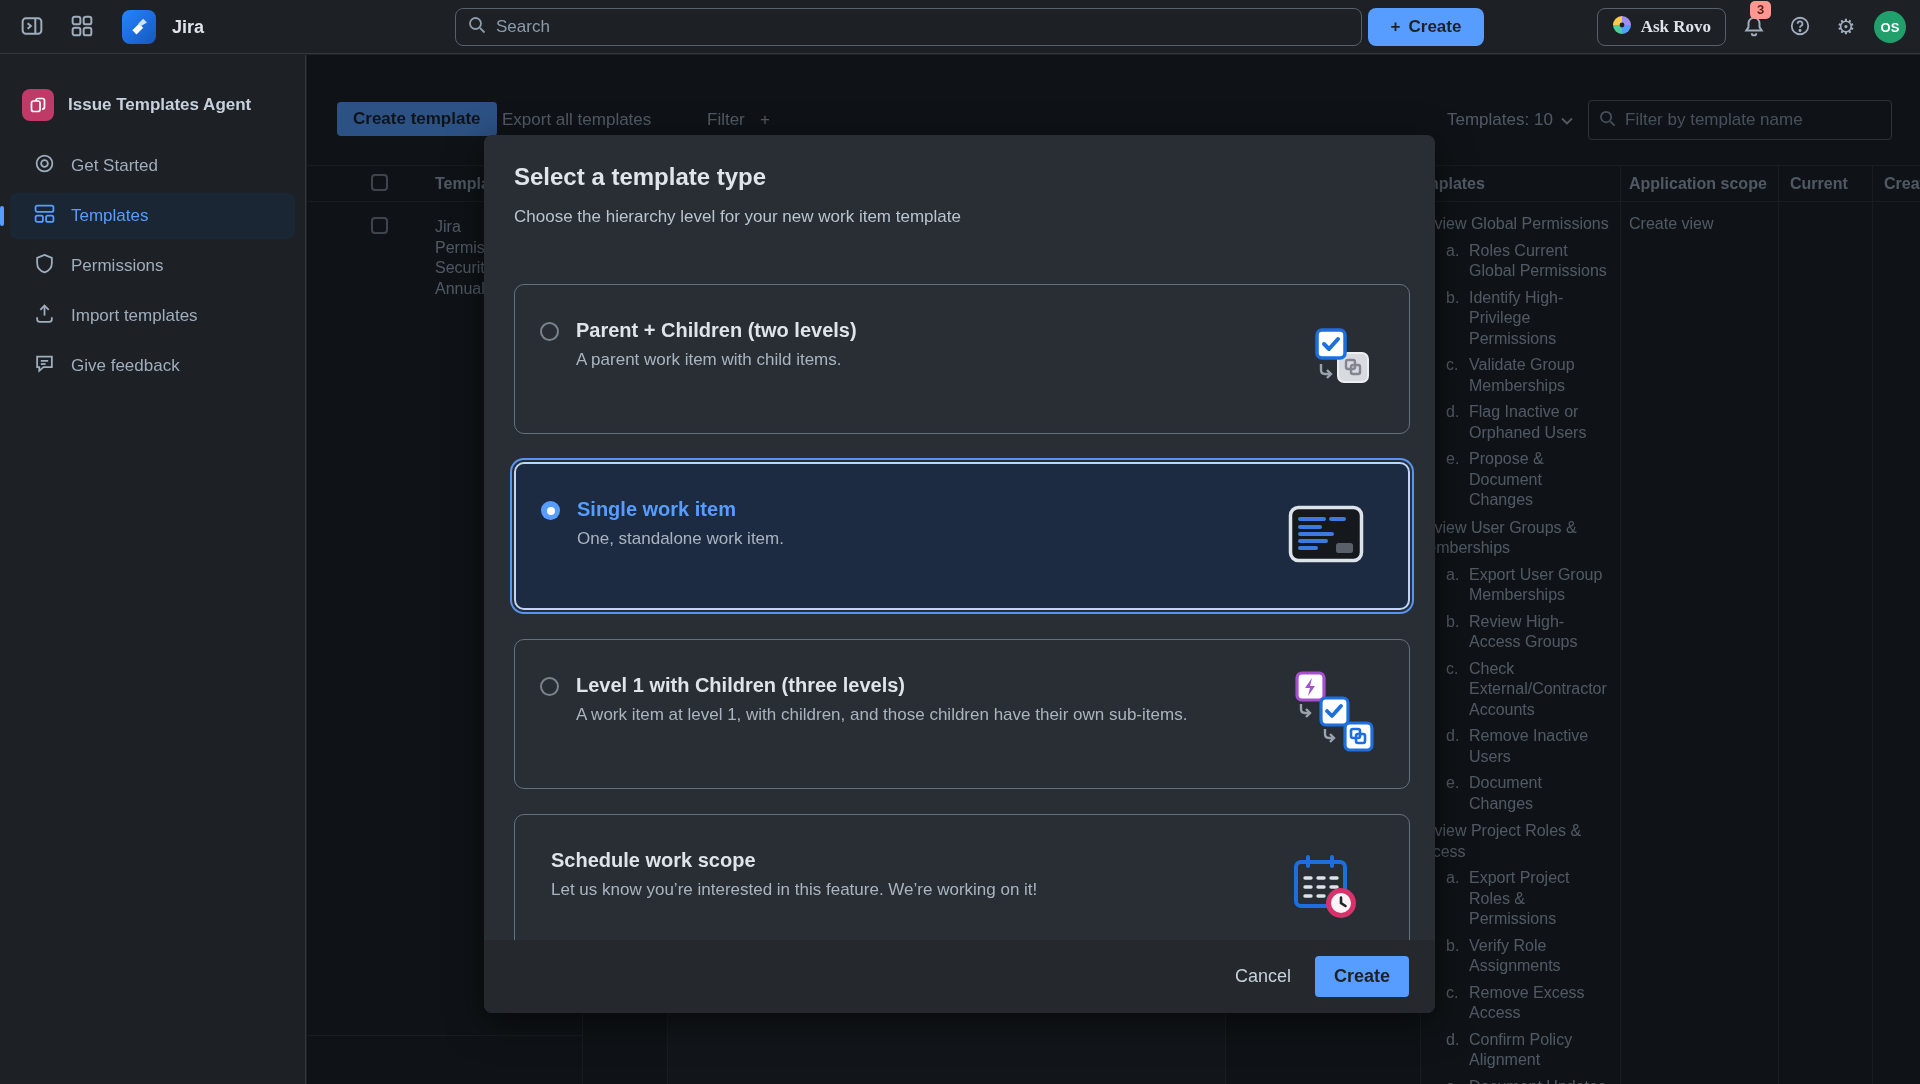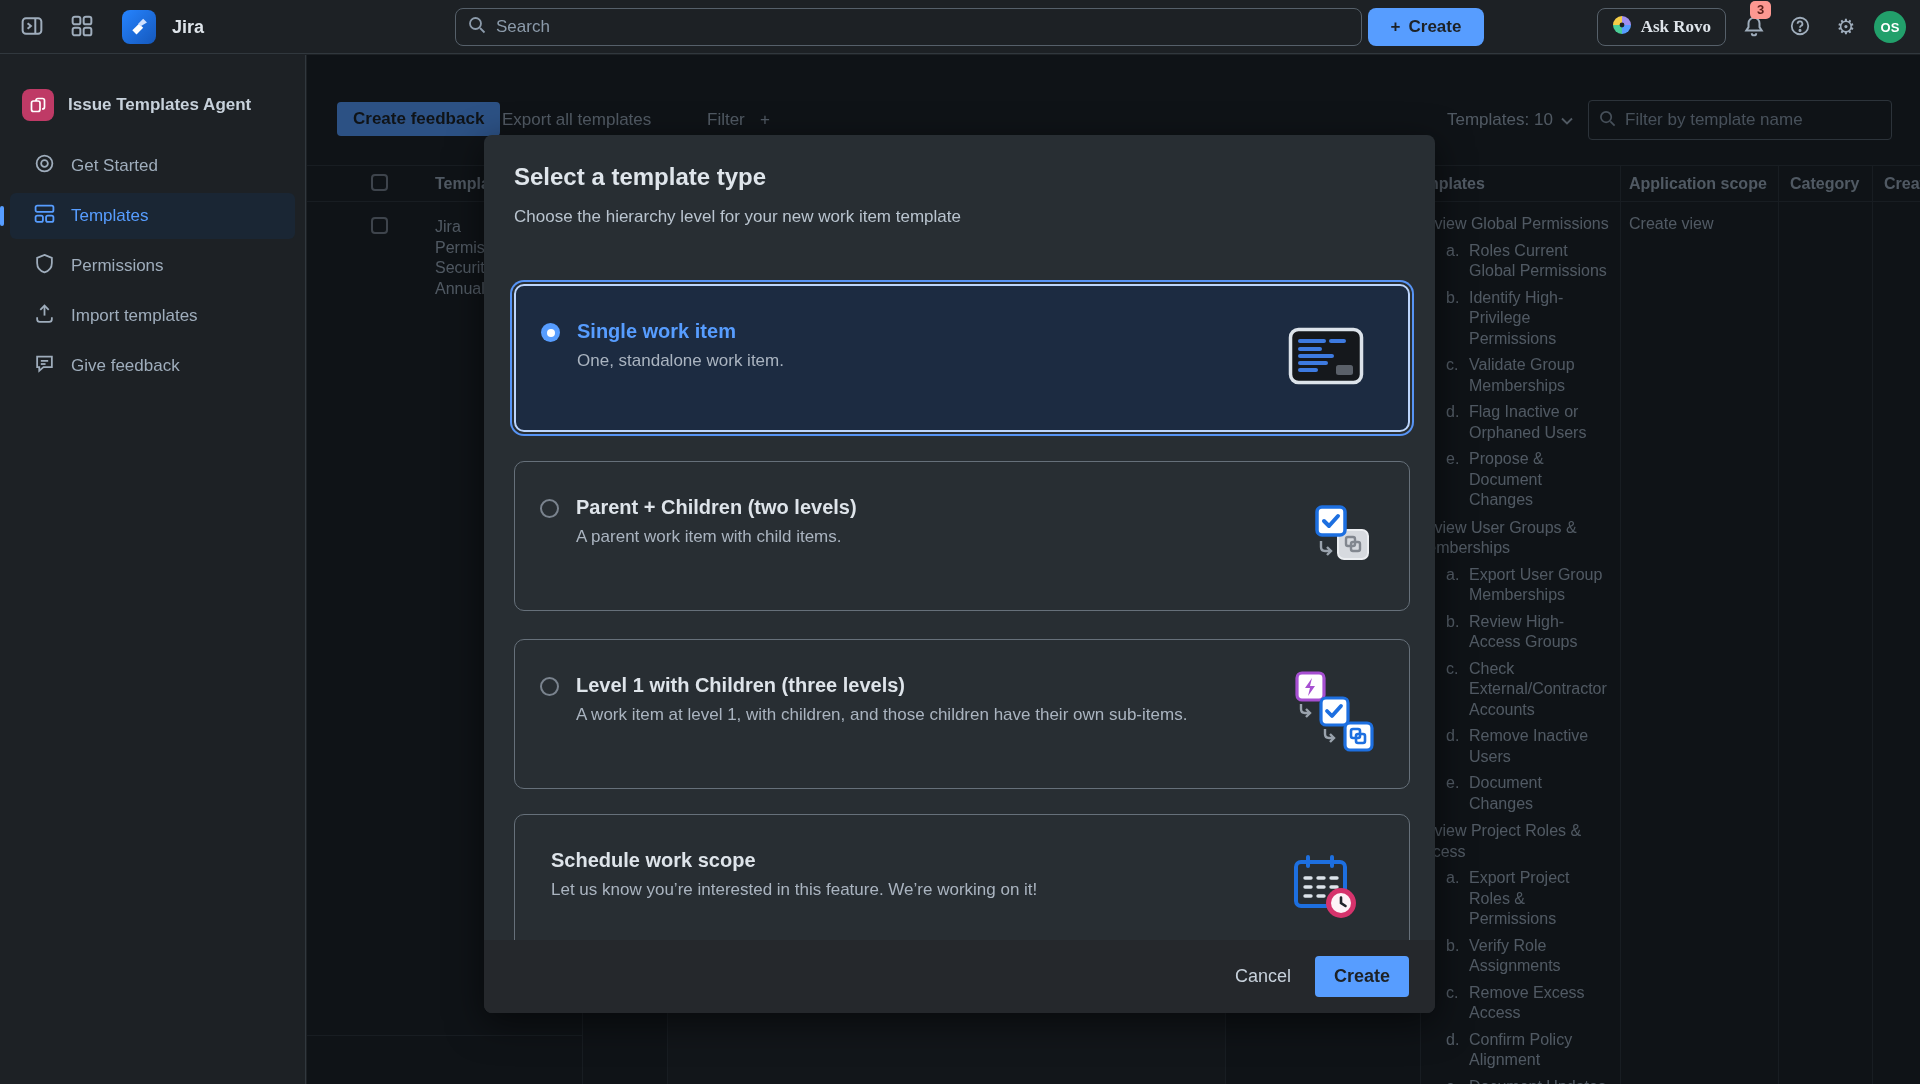--- a/index.html
+++ b/index.html
@@ -258,21 +258,21 @@
           <line x1="6.5" y1="7.5" x2="13.5" y2="7.5"></line>
             <line x1="6.5" y1="10.5" x2="11" y2="10.5"></line>
         </svg>
       </span>
       <span>Give feedback</span>
     </div>
   </nav>
 </aside>
 
 <main class="main">
-  <button class="mt-btn">Create feedback</button>
+  <button class="mt-btn">Create template</button>
   <span class="mt-link" style="left:195px;">Export all templates</span>
   <span class="mt-link" style="left:400px;">Filter</span>
   <span class="mt-link" style="left:453px;">+</span>
   <span class="mt-count">
     <span>Templates: 10</span>
     <span>
       <svg width="12" height="8" viewBox="0 0 12 8" fill="none" stroke="#9fadbc" stroke-width="1.8">
           <polyline points="1,1.5 6,6.5 11,1.5"></polyline>
         </svg>
     </span>
@@ -286,21 +286,21 @@
     </span>
     <input placeholder="Filter by template name" style="">
   </div>
 
   <div class="col-shade"></div>
   <div class="table-header">
     <span class="checkbox" style="left:64px; top:8px;"></span>
     <span class="th" style="left:128px;">Template name</span>
     <span class="th" style="left:1073px;">Subtemplates</span>
     <span class="th" style="left:1322px;">Application scope</span>
-    <span class="th" style="left:1483px;">Category</span>
+    <span class="th" style="left:1483px;">Current</span>
     <span class="th" style="left:1577px;">Created</span>
   </div>
   <div class="col-line" style="left:275px;"></div>
   <div class="col-line" style="left:360px;"></div>
   <div class="col-line" style="left:918px;"></div>
   <div class="col-line" style="left:1113px;"></div>
   <div class="col-line" style="left:1313px;"></div>
   <div class="col-line" style="left:1471px;"></div>
   <div class="col-line" style="left:1565px;"></div>
   <div class="row-line"></div>
@@ -346,63 +346,63 @@
 </main>
 
 <div class="scrim"></div>
 
 <div class="modal">
   <h1 class="modal-title">Select a template type</h1>
   <p class="modal-subtitle">Choose the hierarchy level for your new work item template</p>
 
   <div class="modal-body">
 
+    <div class="card card-2">
+      <div class="card-row">
+        <span class="radio"></span>
+        <div>
+          <div class="card-title">Parent + Children (two levels)</div>
+          <div class="card-desc">A parent work item with child items.</div>
+        </div>
+      </div>
+      <span class="card-icon">
+        <svg width="62" height="58" viewBox="0 0 62 58">
+          <rect x="27" y="25" width="30" height="29" rx="6" fill="#d7dadf" stroke="#eceef1" stroke-width="2"></rect>
+          <g fill="none" stroke="#82878f" stroke-width="2.4">
+            <rect x="35" y="32" width="9" height="9" rx="2"></rect>
+              <rect x="40" y="37" width="9" height="9" rx="2"></rect>
+          </g>
+          <rect x="6" y="2" width="28" height="28" rx="5" fill="#ffffff" stroke="#1d6fe0" stroke-width="3.5"></rect>
+          <path d="M13 16 l5 5 9 -10" fill="none" stroke="#1d6fe0" stroke-width="4" stroke-linecap="round" stroke-linejoin="round"></path>
+          <path d="M10 36 v6 q0 4 4 4 h5" fill="none" stroke="#9aa3ad" stroke-width="2.4"></path>
+          <path d="M16 42 l4 4 -4 4" fill="none" stroke="#9aa3ad" stroke-width="2.4"></path>
+        </svg>
+      </span>
+    </div>
+
     <div class="card card-1">
       <div class="card-row">
         <span class="radio checked"></span>
         <div>
           <div class="card-title">Single work item</div>
           <div class="card-desc">One, standalone work item.</div>
         </div>
       </div>
       <span class="card-icon">
         <svg width="76" height="58" viewBox="0 0 76 58">
           <rect x="2.5" y="2.5" width="71" height="53" rx="8" fill="#15181c" stroke="#dce3ea" stroke-width="3.5"></rect>
           <g stroke="#3d7ae0" stroke-width="4" stroke-linecap="round">
             <line x1="12" y1="14" x2="36" y2="14"></line>
               <line x1="43" y1="14" x2="56" y2="14"></line>
             <line x1="12" y1="22" x2="32" y2="22"></line>
               <line x1="12" y1="29" x2="44" y2="29"></line>
             <line x1="12" y1="36" x2="38" y2="36"></line>
               <line x1="12" y1="43" x2="28" y2="43"></line>
           </g>
           <rect x="48" y="38" width="17" height="10" rx="2.5" fill="#5a6069"></rect>
-        </svg>
-      </span>
-    </div>
-
-    <div class="card card-2">
-      <div class="card-row">
-        <span class="radio"></span>
-        <div>
-          <div class="card-title">Parent + Children (two levels)</div>
-          <div class="card-desc">A parent work item with child items.</div>
-        </div>
-      </div>
-      <span class="card-icon">
-        <svg width="62" height="58" viewBox="0 0 62 58">
-          <rect x="27" y="25" width="30" height="29" rx="6" fill="#d7dadf" stroke="#eceef1" stroke-width="2"></rect>
-          <g fill="none" stroke="#82878f" stroke-width="2.4">
-            <rect x="35" y="32" width="9" height="9" rx="2"></rect>
-              <rect x="40" y="37" width="9" height="9" rx="2"></rect>
-          </g>
-          <rect x="6" y="2" width="28" height="28" rx="5" fill="#ffffff" stroke="#1d6fe0" stroke-width="3.5"></rect>
-          <path d="M13 16 l5 5 9 -10" fill="none" stroke="#1d6fe0" stroke-width="4" stroke-linecap="round" stroke-linejoin="round"></path>
-          <path d="M10 36 v6 q0 4 4 4 h5" fill="none" stroke="#9aa3ad" stroke-width="2.4"></path>
-          <path d="M16 42 l4 4 -4 4" fill="none" stroke="#9aa3ad" stroke-width="2.4"></path>
         </svg>
       </span>
     </div>
 
     <div class="card card-3">
       <div class="card-row">
         <span class="radio"></span>
         <div>
           <div class="card-title">Level 1 with Children (three levels)</div>
           <div class="card-desc">A work item at level 1, with children, and those children have their own sub-items.</div>

